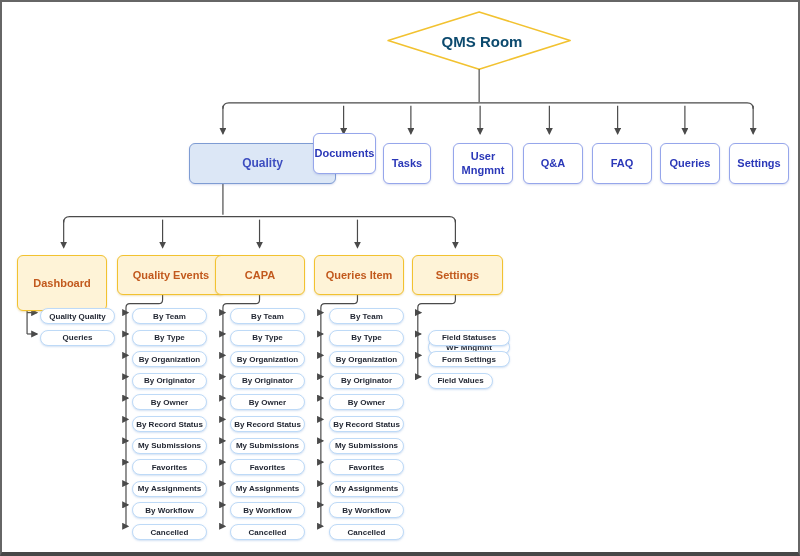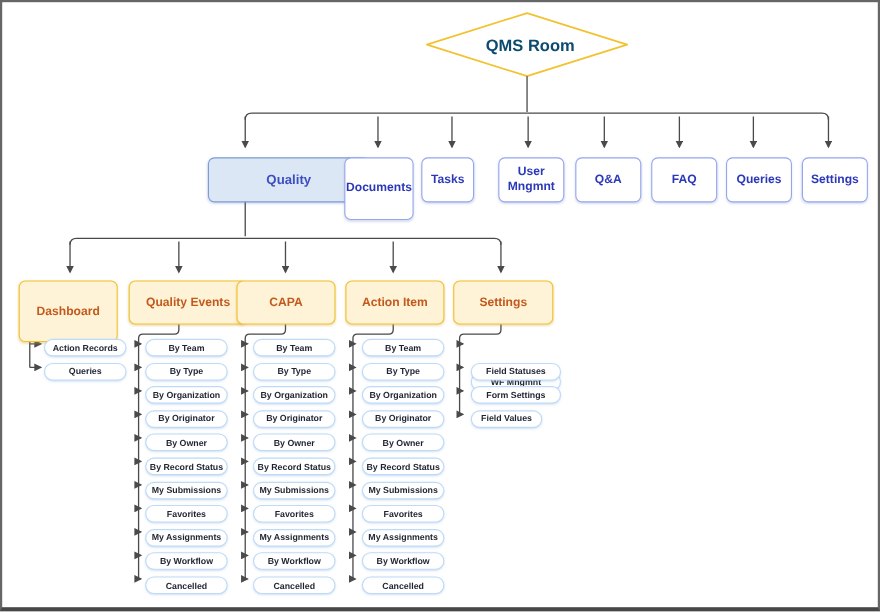--- a/index.html
+++ b/index.html
@@ -108,29 +108,29 @@
       <path d="M320,530 H322" class="edge" marker-end="url(#arw)"></path>
       <path d="M456,293 V301 Q456,305 452,305 H422 Q418,305 418,309 V378.8" class="edge"></path>
       <path d="M418,314 H421" class="edge" marker-end="url(#arw)"></path>
       <path d="M418,335.6 H421" class="edge" marker-end="url(#arw)"></path>
       <path d="M418,357.2 H421" class="edge" marker-end="url(#arw)"></path>
       <path d="M418,378.8 H421" class="edge" marker-end="url(#arw)"></path>
     </svg>
   <div id="nodes">
       <div id="root-label" style="left: 410px; top: 24px; width: 140px; height: 30px; color: #0c4a6e;">QMS Room</div>
       <div class="node l2 hl" style="left: 147px; top: 141px; width: 147px; height: 41px;">Quality</div>
-      <div class="node l2" style="left: 311px; top: 141px; width: 63px; height: 57px;">Documents</div>
+      <div class="node l2" style="left: 311px; top: 131px; width: 63px; height: 41px;">Documents</div>
       <div class="node l2" style="left: 381px; top: 141px; width: 48px; height: 41px;">Tasks</div>
       <div class="node l2" style="left: 451px; top: 141px; width: 60px; height: 41px;">User Mngmnt</div>
       <div class="node l2" style="left: 521px; top: 141px; width: 60px; height: 41px;">Q&amp;A</div>
       <div class="node l2" style="left: 590px; top: 141px; width: 60px; height: 41px;">FAQ</div>
       <div class="node l2" style="left: 658px; top: 141px; width: 60px; height: 41px;">Queries</div>
       <div class="node l2" style="left: 727px; top: 141px; width: 60px; height: 41px;">Settings</div>
       <div class="node l3" style="left: 15px; top: 253px; width: 90px; height: 56px;">Dashboard</div>
-      <div class="node pill" style="left: 38px; top: 306px; width: 75px; height: 16px;">Action Records</div>
+      <div class="node pill" style="left: 38px; top: 306px; width: 75px; height: 16px;">Quality Quality</div>
       <div class="node pill" style="left: 38px; top: 327.6px; width: 75px; height: 16px;">Queries</div>
       <div class="node l3" style="left: 115px; top: 253px; width: 108px; height: 40px; text-align: right;">Quality Events</div>
       <div class="node pill" style="left: 130px; top: 306px; width: 75px; height: 16px;">By Team</div>
       <div class="node pill" style="left: 130px; top: 327.6px; width: 75px; height: 16px;">By Type</div>
       <div class="node pill" style="left: 130px; top: 349.2px; width: 75px; height: 16px;">By Organization</div>
       <div class="node pill" style="left: 130px; top: 370.8px; width: 75px; height: 16px;">By Originator</div>
       <div class="node pill" style="left: 130px; top: 392.4px; width: 75px; height: 16px;">By Owner</div>
       <div class="node pill" style="left: 130px; top: 414px; width: 75px; height: 16px;">By Record Status</div>
       <div class="node pill" style="left: 130px; top: 435.6px; width: 75px; height: 16px;">My Submissions</div>
       <div class="node pill" style="left: 130px; top: 457.2px; width: 75px; height: 16px;">Favorites</div>
@@ -142,21 +142,21 @@
       <div class="node pill" style="left: 228px; top: 327.6px; width: 75px; height: 16px;">By Type</div>
       <div class="node pill" style="left: 228px; top: 349.2px; width: 75px; height: 16px;">By Organization</div>
       <div class="node pill" style="left: 228px; top: 370.8px; width: 75px; height: 16px;">By Originator</div>
       <div class="node pill" style="left: 228px; top: 392.4px; width: 75px; height: 16px;">By Owner</div>
       <div class="node pill" style="left: 228px; top: 414px; width: 75px; height: 16px;">By Record Status</div>
       <div class="node pill" style="left: 228px; top: 435.6px; width: 75px; height: 16px;">My Submissions</div>
       <div class="node pill" style="left: 228px; top: 457.2px; width: 75px; height: 16px;">Favorites</div>
       <div class="node pill" style="left: 228px; top: 478.8px; width: 75px; height: 16px;">My Assignments</div>
       <div class="node pill" style="left: 228px; top: 500.4px; width: 75px; height: 16px;">By Workflow</div>
       <div class="node pill" style="left: 228px; top: 522px; width: 75px; height: 16px;">Cancelled</div>
-      <div class="node l3" style="left: 312px; top: 253px; width: 90px; height: 40px;">Action Item</div>
+      <div class="node l3" style="left: 312px; top: 253px; width: 90px; height: 40px;">Queries Item</div>
       <div class="node pill" style="left: 327px; top: 306px; width: 75px; height: 16px;">By Team</div>
       <div class="node pill" style="left: 327px; top: 327.6px; width: 75px; height: 16px;">By Type</div>
       <div class="node pill" style="left: 327px; top: 349.2px; width: 75px; height: 16px;">By Organization</div>
       <div class="node pill" style="left: 327px; top: 370.8px; width: 75px; height: 16px;">By Originator</div>
       <div class="node pill" style="left: 327px; top: 392.4px; width: 75px; height: 16px;">By Owner</div>
       <div class="node pill" style="left: 327px; top: 414px; width: 75px; height: 16px;">By Record Status</div>
       <div class="node pill" style="left: 327px; top: 435.6px; width: 75px; height: 16px;">My Submissions</div>
       <div class="node pill" style="left: 327px; top: 457.2px; width: 75px; height: 16px;">Favorites</div>
       <div class="node pill" style="left: 327px; top: 478.8px; width: 75px; height: 16px;">My Assignments</div>
       <div class="node pill" style="left: 327px; top: 500.4px; width: 75px; height: 16px;">By Workflow</div>

